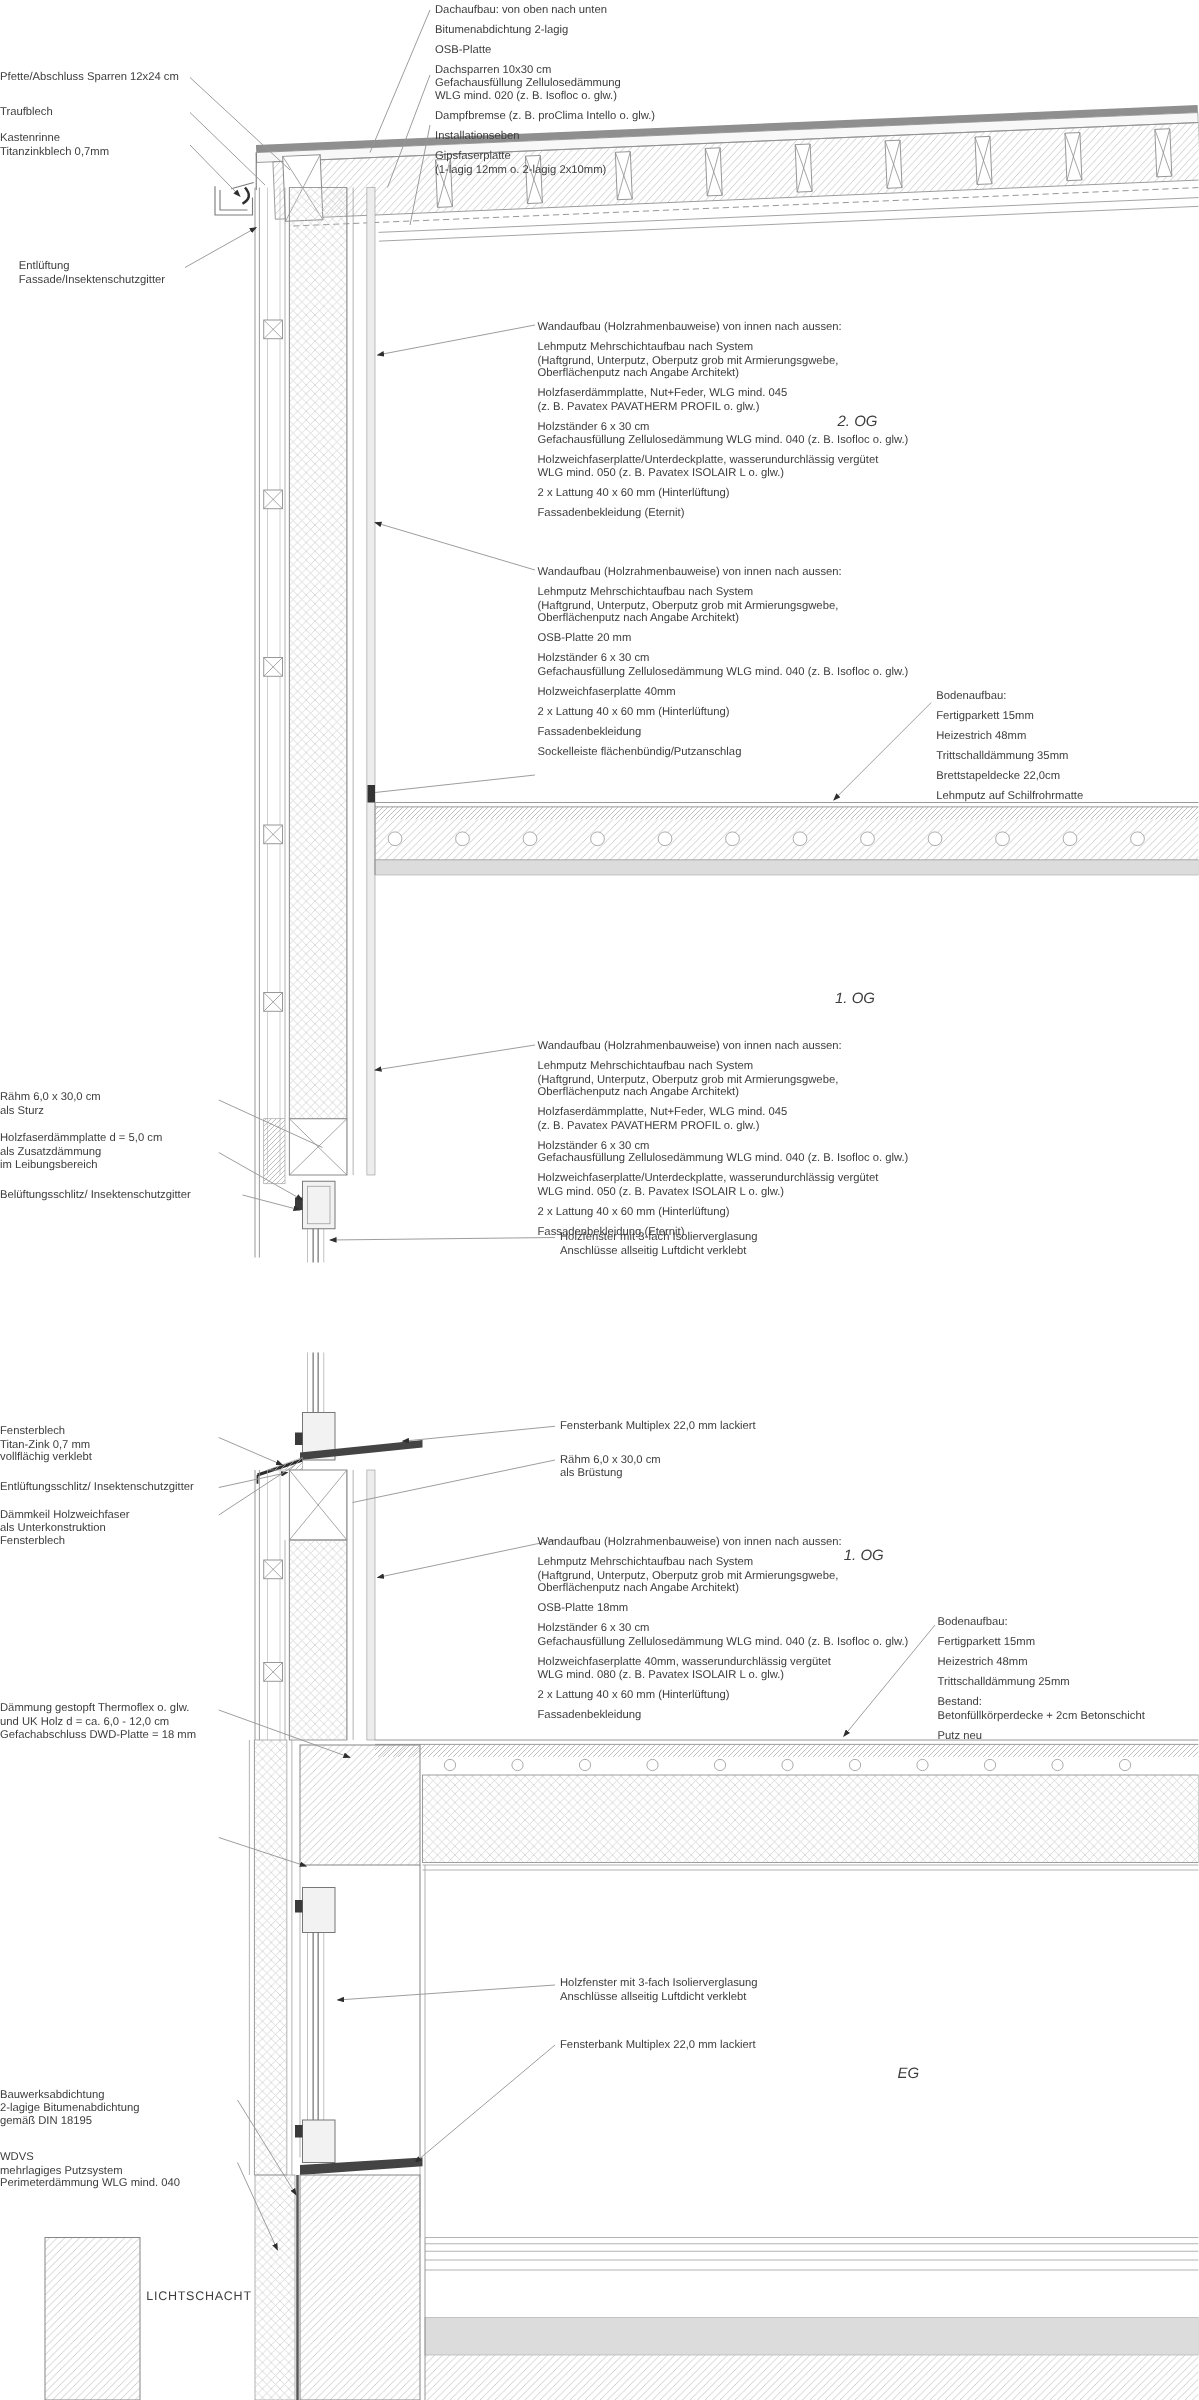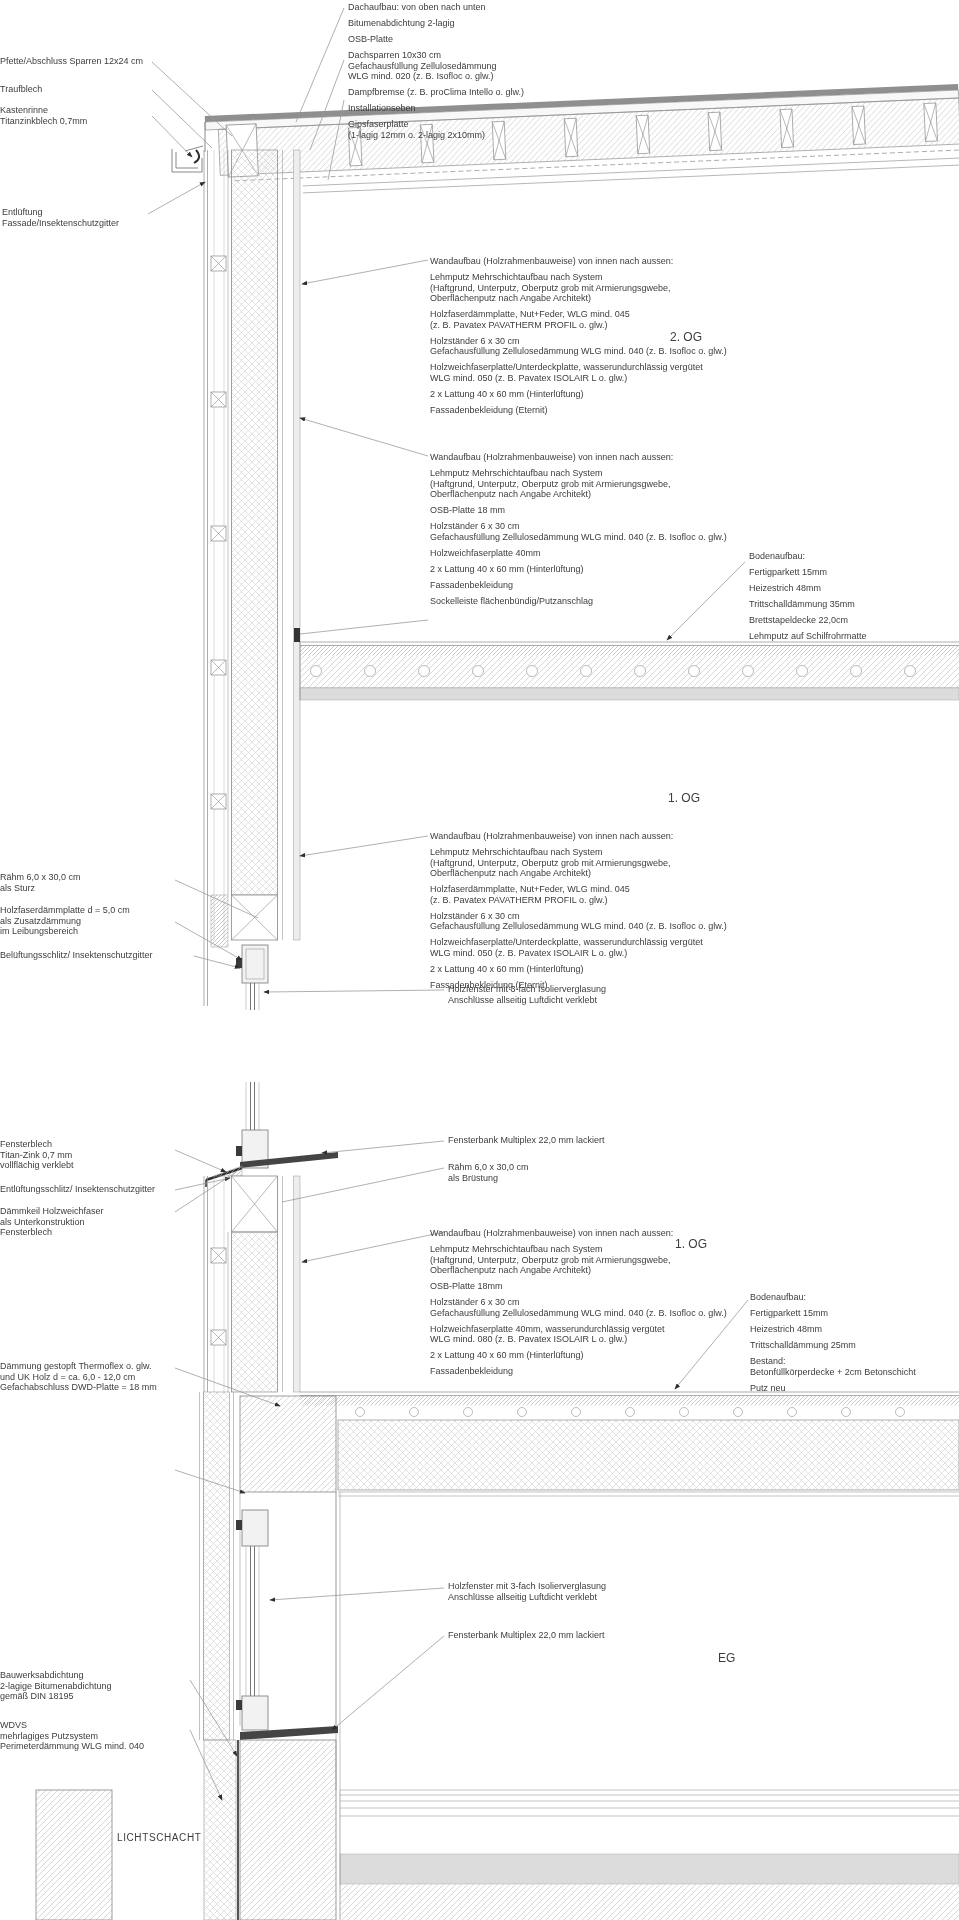--- a/index.html
+++ b/index.html
@@ -2,21 +2,21 @@
 <html><head>
 <meta charset="utf-8">
 <style>
   html,body{margin:0;padding:0;background:#fff;}
   #canvas{position:relative;width:959px;height:1920px;background:#fff;
           font-family:"Liberation Sans",sans-serif;overflow:hidden;}
   svg#drawing{position:absolute;left:0;top:0;}
   .lbl{position:absolute;font-size:9px;line-height:10.5px;color:#3d3d3d;white-space:pre-line;}
   .r{}
   .block .para{margin:0 0 5.5px 0;white-space:pre-line;}
-  .storey{position:absolute;font-size:12px;color:#3d3d3d;}
+  .storey{position:absolute;font-size:12px;color:#3d3d3d;font-style:italic;}
   .caps{position:absolute;font-size:10px;letter-spacing:.6px;color:#3d3d3d;}
 </style>
 </head>
 <body>
 
 <div id="canvas">
 
 <svg id="drawing" width="959" height="1920" viewBox="0 0 959 1920">
   <defs>
     <pattern id="xh" width="7" height="7" patternUnits="userSpaceOnUse">
@@ -228,38 +228,38 @@
     <path d="M444 1636L332 1730" marker-end="url(#arr)"></path>
     <path d="M190 1680L237 1756" marker-end="url(#arr)"></path>
     <path d="M190 1730L222 1800" marker-end="url(#arr)"></path>
   </g>
 </svg>
 
   <div class="lbl r" style="left:0;top:56px;width:150px">Pfette/Abschluss Sparren 12x24 cm</div>
   <div class="lbl r" style="left:0;top:84px;width:150px">Traufblech</div>
   <div class="lbl r" style="left:0;top:105px;width:150px">Kastenrinne
 Titanzinkblech 0,7mm</div>
-  <div class="lbl r" style="left:2px;top:207px;width:146px">Entlüftung Fassade/Insektenschutzgitter</div>
+  <div class="lbl r" style="left:15px;top:207px;width:146px">Entlüftung Fassade/Insektenschutzgitter</div>
 
   <div class="lbl block" style="left:348px;top:2px;width:300px"><div class="para">Dachaufbau: von oben nach unten</div><div class="para">Bitumenabdichtung 2-lagig</div><div class="para">OSB-Platte</div><div class="para">Dachsparren 10x30 cm
 Gefachausfüllung Zellulosedämmung
 WLG mind. 020 (z. B. Isofloc o. glw.)</div><div class="para">Dampfbremse (z. B. proClima Intello o. glw.)</div><div class="para">Installationseben</div><div class="para">Gipsfaserplatte
 (1-lagig 12mm o. 2-lagig 2x10mm)</div></div>
 
   <div class="lbl block" style="left:430px;top:256px;width:340px"><div class="para">Wandaufbau (Holzrahmenbauweise) von innen nach aussen:</div><div class="para">Lehmputz Mehrschichtaufbau nach System
 (Haftgrund, Unterputz, Oberputz grob mit Armierungsgwebe,
 Oberflächenputz nach Angabe Architekt)</div><div class="para">Holzfaserdämmplatte, Nut+Feder, WLG mind. 045
 (z. B. Pavatex PAVATHERM PROFIL o. glw.)</div><div class="para">Holzständer 6 x 30 cm
 Gefachausfüllung Zellulosedämmung WLG mind. 040 (z. B. Isofloc o. glw.)</div><div class="para">Holzweichfaserplatte/Unterdeckplatte, wasserundurchlässig vergütet
 WLG mind. 050 (z. B. Pavatex ISOLAIR L o. glw.)</div><div class="para">2 x Lattung 40 x 60 mm (Hinterlüftung)</div><div class="para">Fassadenbekleidung (Eternit)</div></div>
   <div class="storey" style="left:670px;top:330px">2. OG</div>
 
   <div class="lbl block" style="left:430px;top:452px;width:340px"><div class="para">Wandaufbau (Holzrahmenbauweise) von innen nach aussen:</div><div class="para">Lehmputz Mehrschichtaufbau nach System
 (Haftgrund, Unterputz, Oberputz grob mit Armierungsgwebe,
-Oberflächenputz nach Angabe Architekt)</div><div class="para">OSB-Platte 18 mm</div><div class="para">Holzständer 6 x 30 cm
+Oberflächenputz nach Angabe Architekt)</div><div class="para">OSB-Platte 20 mm</div><div class="para">Holzständer 6 x 30 cm
 Gefachausfüllung Zellulosedämmung WLG mind. 040 (z. B. Isofloc o. glw.)</div><div class="para">Holzweichfaserplatte 40mm</div><div class="para">2 x Lattung 40 x 60 mm (Hinterlüftung)</div><div class="para">Fassadenbekleidung</div><div class="para">Sockelleiste flächenbündig/Putzanschlag</div></div>
   <div class="lbl block" style="left:749px;top:551px;width:200px"><div class="para">Bodenaufbau:</div><div class="para">Fertigparkett 15mm</div><div class="para">Heizestrich 48mm</div><div class="para">Trittschalldämmung 35mm</div><div class="para">Brettstapeldecke 22,0cm</div><div class="para">Lehmputz auf Schilfrohrmatte</div></div>
   <div class="storey" style="left:668px;top:791px">1. OG</div>
 
   <div class="lbl block" style="left:430px;top:831px;width:340px"><div class="para">Wandaufbau (Holzrahmenbauweise) von innen nach aussen:</div><div class="para">Lehmputz Mehrschichtaufbau nach System
 (Haftgrund, Unterputz, Oberputz grob mit Armierungsgwebe,
 Oberflächenputz nach Angabe Architekt)</div><div class="para">Holzfaserdämmplatte, Nut+Feder, WLG mind. 045
 (z. B. Pavatex PAVATHERM PROFIL o. glw.)</div><div class="para">Holzständer 6 x 30 cm
 Gefachausfüllung Zellulosedämmung WLG mind. 040 (z. B. Isofloc o. glw.)</div><div class="para">Holzweichfaserplatte/Unterdeckplatte, wasserundurchlässig vergütet
 WLG mind. 050 (z. B. Pavatex ISOLAIR L o. glw.)</div><div class="para">2 x Lattung 40 x 60 mm (Hinterlüftung)</div><div class="para">Fassadenbekleidung (Eternit)</div></div>

